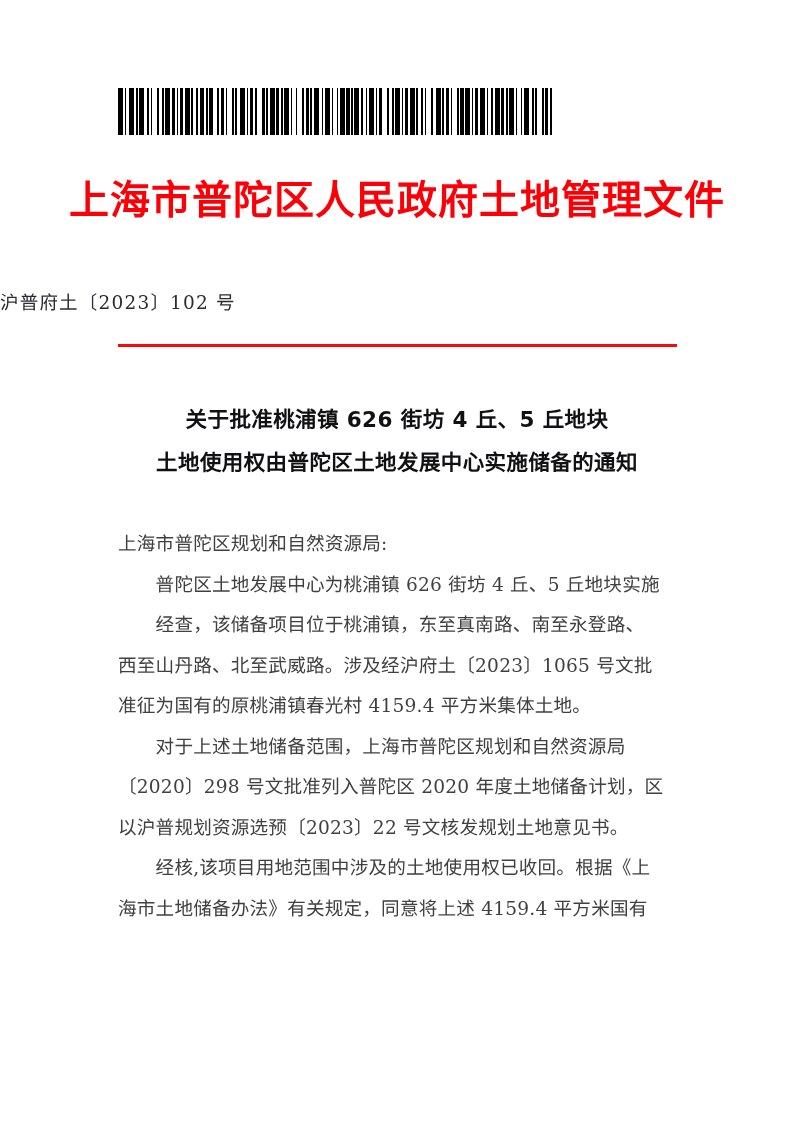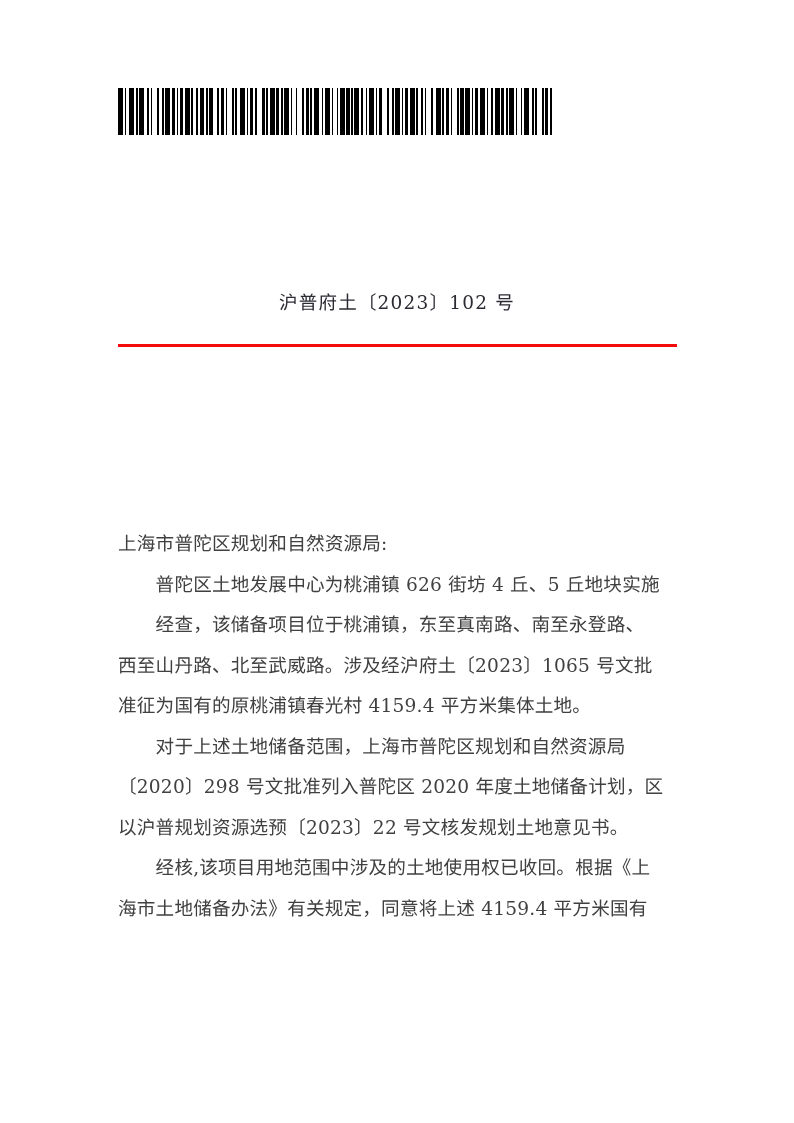--- a/index.html
+++ b/index.html
@@ -66,21 +66,20 @@
     letter-spacing: 1px;
     white-space: nowrap;
   }
 
   
   .doc-number {
     position: absolute;
     left: 0;
     top: 288px;
     width: 794px;
-    text-align: center;
     font-family: "DejaVu Serif", "Liberation Serif", serif;
     font-size: 18.5px;
     color: #2b2b33;
     letter-spacing: 1.2px;
   }
 
   
   .red-rule {
     position: absolute;
     left: 118px;
@@ -309,25 +308,30 @@
         <span style="width: 1.6391px; background: rgb(0, 0, 0);"></span>
         <span style="width: 4.91729px; background: rgb(255, 255, 255);"></span>
         <span style="width: 1.6391px; background: rgb(0, 0, 0);"></span>
         <span style="width: 1.6391px; background: rgb(255, 255, 255);"></span>
         <span style="width: 3.2782px; background: rgb(0, 0, 0);"></span>
         <span style="width: 1.6391px; background: rgb(255, 255, 255);"></span>
         <span style="width: 1.6391px; background: rgb(0, 0, 0);"></span>
       </div>
   </div>
 
+  <div class="masthead">上海市普陀区人民政府土地管理文件</div>
 
   <div class="doc-number">沪普府土〔2023〕102 号</div>
 
   <div class="red-rule"></div>
 
+  <div class="doc-title">
+    <div>关于批准桃浦镇 626 街坊 4 丘、5 丘地块</div>
+    <div>土地使用权由普陀区土地发展中心实施储备的通知</div>
+  </div>
 
   <div class="body-text">
     <p>上海市普陀区规划和自然资源局:</p>
     <div id="body-paragraphs">
         <p class="indent">　　普陀区土地发展中心为桃浦镇 626 街坊 4 丘、5 丘地块实施</p>
         <p class="indent">　　经查，该储备项目位于桃浦镇，东至真南路、南至永登路、</p>
         <p class="indent">西至山丹路、北至武威路。涉及经沪府土〔2023〕1065 号文批</p>
         <p class="indent">准征为国有的原桃浦镇春光村 4159.4 平方米集体土地。</p>
         <p class="indent">　　对于上述土地储备范围，上海市普陀区规划和自然资源局</p>
         <p class="indent">〔2020〕298 号文批准列入普陀区 2020 年度土地储备计划，区</p>

